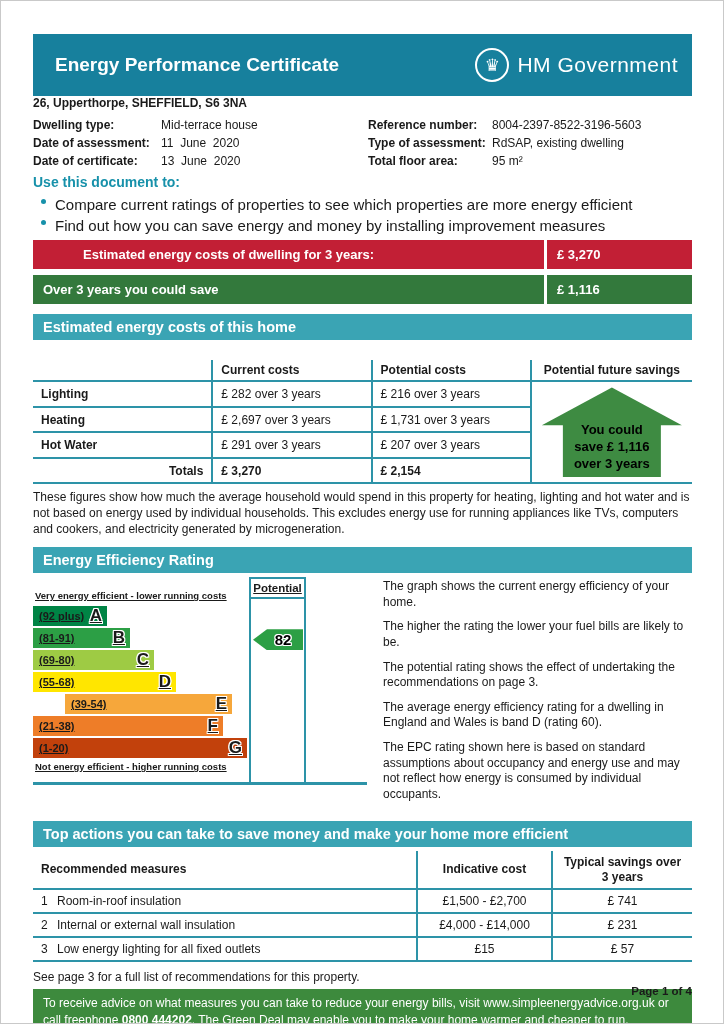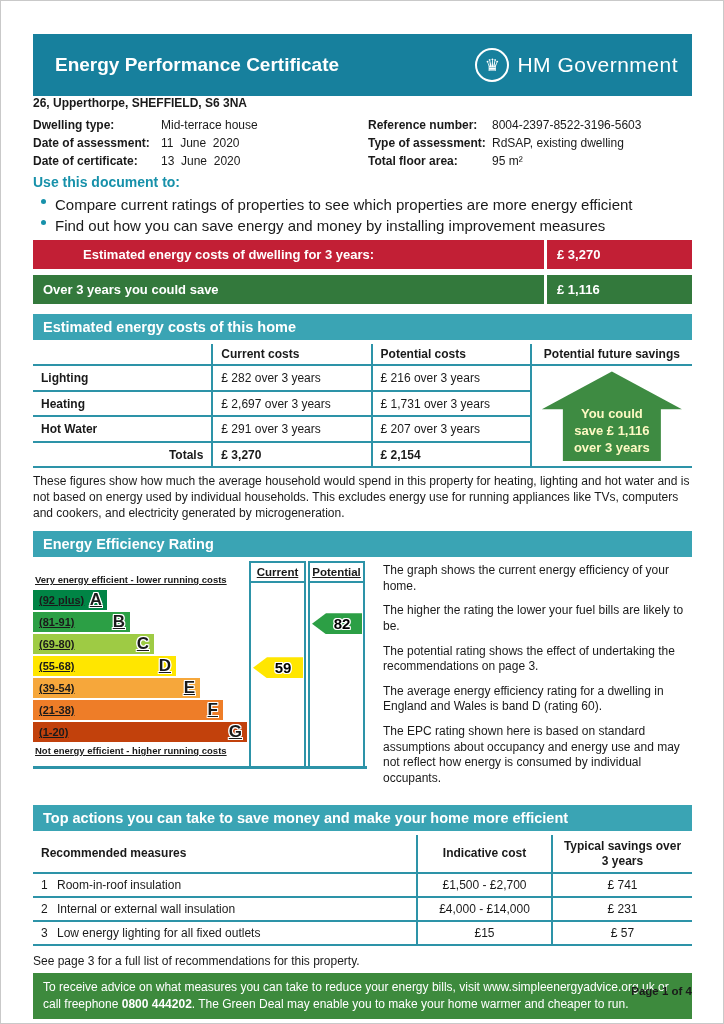--- a/index.html
+++ b/index.html
@@ -31,52 +31,52 @@
   .cost-banner.red { background:#c21f35;padding-left:40px; }
   .cost-banner.green { background:#33793c; }
   .cost-banner .cb-label { flex:1; display:flex; align-items:center; padding:0 10px; }
   .cost-banner .cb-value { width:148px; border-left:3px solid #fff; display:flex; align-items:center; padding:0 10px; }
   .cost-banner.green { margin-top:6px; }
 
   
   .section-banner { margin-top:10px; background:#3aa4b4; color:#fff; font-size:14.5px; font-weight:bold; height:26px; display:flex; align-items:center; padding:0 10px; }
 
   
-  table.ct { width:100%; border-collapse:collapse; font-size:12px; margin-top:4px; }
+  table.ct { width:100%; border-collapse:collapse; font-size:12px; margin-top:20px; }
   .ct th, .ct td { border:2px solid #2d93a8; padding:3px 8px; text-align:left; height:21px; }
   .ct tr:first-child > * { border-top:none; }
   .ct th:first-child, .ct td:first-child { border-left:none; }
   .ct .last-col { border-right:none; }
   .ct th { font-weight:bold; }
   .ct .sav-head { text-align:center; width:160px; }
   .ct col.c-name { width:178px; } .ct col.c-cur { width:158px; } .ct col.c-pot { width:158px; }
   .ct .totals-label { text-align:right; font-weight:bold; }
   .ct .totals-val { font-weight:bold; }
   .sav-cell { text-align:center; vertical-align:middle; }
-  .house-arrow { margin:2px auto; width:140px; height:90px; background:#3e8b42; color:#fef9c3; font-size:13px; font-weight:bold; line-height:1.3;
+  .house-arrow { margin:2px auto; width:140px; height:90px; background:#3e8b42; color:#000000; font-size:13px; font-weight:bold; line-height:1.3;
     clip-path:polygon(50% 0, 100% 42%, 85% 42%, 85% 100%, 15% 100%, 15% 42%, 0 42%);
     display:flex; flex-direction:column; justify-content:flex-end; align-items:center; padding-bottom:5px; }
 
   .costs-desc { margin-top:6px; font-size:12px; line-height:1.3; }
 
   
   .eer-wrap { display:flex; margin-top:4px; gap:16px; }
   .chart { width:334px; border-bottom:3px solid #2d93a8; display:flex; height:208px;text-decoration:underline; }
   .bands-area { width:214px; }
   .note-top { font-size:9.5px; font-weight:bold; margin:13px 0 5px 2px; }
   .note-bot { font-size:9.5px; font-weight:bold; margin:3px 0 0 2px; }
   .band { height:20px; margin-bottom:2px; display:flex; align-items:center; }
   .band-range { font-size:11px; font-weight:bold; padding-left:6px; white-space:nowrap; }
   .band-letter { margin-left:auto; padding-right:5px; font-size:17px; font-weight:bold;
     text-shadow:-1px -1px 0 #fff,1px -1px 0 #fff,-1px 1px 0 #fff,1px 1px 0 #fff,-1px 0 0 #fff,1px 0 0 #fff,0 -1px 0 #fff,0 1px 0 #fff; }
   .band-a { width:74px;  background:#008445; }
   .band-b { width:97px;  background:#2c9f45; }
   .band-c { width:121px; background:#9ecb44; }
   .band-d { width:143px; background:#ffe600; }
-  .band-e { width:167px; background:#f6a73b; }
+  .band-e { width:167px; background:#f6a73b;margin-left:32px; }
   .band-f { width:190px; background:#ee7d28; }
   .band-g { width:214px; background:#c2410c; }
   .cp-col { width:57px; border:2px solid #2d93a8; border-bottom:none; margin-left:2px; display:flex; flex-direction:column; }
   .cp-head { height:20px; border-bottom:2px solid #2d93a8; font-weight:bold; font-size:11.5px; display:flex; align-items:center; justify-content:center; }
   .cp-body { flex:1; position:relative; }
   .rating-arrow { position:absolute; right:1px; width:50px; height:21px;
     clip-path:polygon(28% 0, 100% 0, 100% 100%, 28% 100%, 0 50%);
     display:flex; align-items:center; justify-content:center; padding-left:10px;
     font-size:15px; font-weight:bold; color:#000;
     text-shadow:-1px -1px 0 #fff,1px -1px 0 #fff,-1px 1px 0 #fff,1px 1px 0 #fff,-1px 0 0 #fff,1px 0 0 #fff,0 -1px 0 #fff,0 1px 0 #fff; }
@@ -230,26 +230,20 @@
             <span class="band-range">(21-38)</span>
             <span class="band-letter">F</span>
           </div>
           <div class="band band-g">
             <span class="band-range">(1-20)</span>
             <span class="band-letter">G</span>
           </div>
           <div class="note-bot">Not energy efficient - higher running costs</div>
         </div>
         <div class="cp-col">
-          <div class="cp-head">Current</div>
-          <div class="cp-body">
-            <div class="rating-arrow arrow-current">59</div>
-          </div>
-        </div>
-        <div class="cp-col">
           <div class="cp-head">Potential</div>
           <div class="cp-body">
             <div class="rating-arrow arrow-potential">82</div>
           </div>
         </div>
       </div>
       <div class="eer-text">
         <p>The graph shows the current energy efficiency of your home.</p>
         <p>The higher the rating the lower your fuel bills are likely to be.</p>
         <p>The potential rating shows the effect of undertaking the recommendations on page 3.</p>

